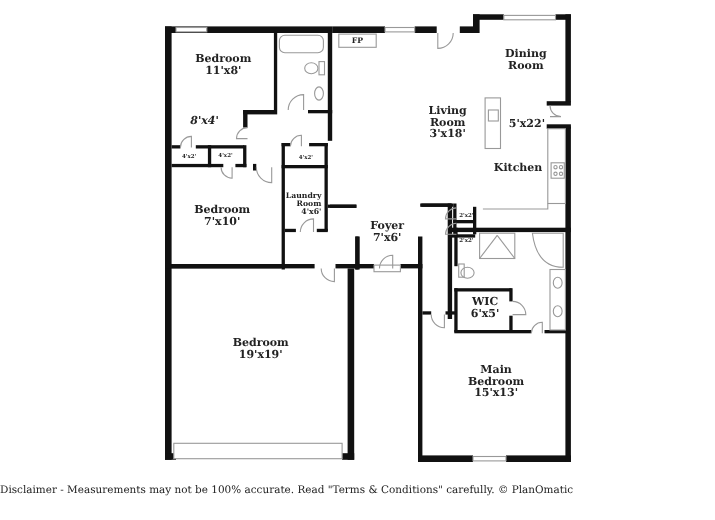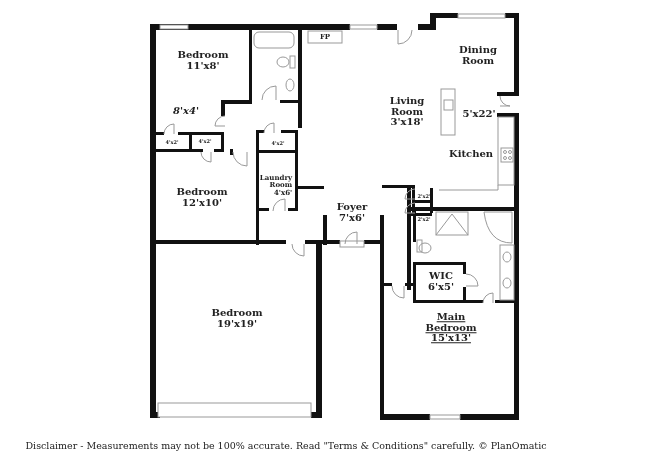--- a/index.html
+++ b/index.html
@@ -3,21 +3,21 @@
 <meta charset="utf-8">
 <style>
   html, body { margin: 0; padding: 0; background: #ffffff; }
   body { width: 650px; height: 473px; position: relative; overflow: hidden; font-family: "DejaVu Serif", serif; }
   #plan { position: absolute; left: 0; top: 0; }
   .lbl { position: absolute; text-align: center; font-family: "DejaVu Serif", serif; font-weight: bold; color: #222; line-height: 1.05; transform: translate(-50%, -50%); white-space: nowrap; }
   .lbl .n { display: block; }
   .lbl.big { font-size: 10px; }
   .lbl.sm { font-size: 7px; }
   .lbl.xs { font-size: 5px; }
-  .disclaimer { position: absolute; left: 0; width: 572px; top: 440px; text-align: center; font-family: "DejaVu Serif", serif; font-size: 9.5px; color: #222; }
+  .disclaimer { position: absolute; left: 0; width: 572px; top: 440px; text-align: left; font-family: "DejaVu Serif", serif; font-size: 9.5px; color: #222; }
 </style>
 </head>
 <body>
 
 <svg id="plan" width="650" height="473" viewBox="0 0 650 473" xmlns="http://www.w3.org/2000/svg">
   <g fill="#111">
 
     <rect x="150" y="24" width="152" height="6"></rect>
 
     <rect x="302" y="24" width="48" height="6"></rect>
@@ -206,39 +206,39 @@
 <div class="lbl big" style="left:471px;top:154px;">
   <span class="n">Kitchen</span>
 </div>
 <div class="lbl sm" style="left:276px;top:185px;text-align:right;">
   <span class="n">Laundry</span>
   <span class="n">Room</span>
   <span class="n">4'x6'</span>
 </div>
 <div class="lbl big" style="left:202px;top:197px;">
   <span class="n">Bedroom</span>
-  <span class="n">12'x10'</span>
+  <span class="n">7'x10'</span>
 </div>
 <div class="lbl big" style="left:352px;top:212px;">
   <span class="n">Foyer</span>
   <span class="n">7'x6'</span>
 </div>
 <div class="lbl xs" style="left:424px;top:197px;">
   <span class="n">2'x2'</span>
 </div>
 <div class="lbl xs" style="left:424px;top:220px;">
   <span class="n">2'x2'</span>
 </div>
 <div class="lbl big" style="left:441px;top:281px;">
   <span class="n">WIC</span>
   <span class="n">6'x5'</span>
 </div>
 <div class="lbl big" style="left:237px;top:318px;">
   <span class="n">Bedroom</span>
   <span class="n">19'x19'</span>
 </div>
-<div class="lbl big" style="left:451px;top:328px;text-decoration:underline;">
+<div class="lbl big" style="left:451px;top:348px;">
   <span class="n">Main</span>
   <span class="n">Bedroom</span>
   <span class="n">15'x13'</span>
 </div>
 
 <div class="disclaimer">Disclaimer - Measurements may not be 100% accurate. Read "Terms &amp; Conditions" carefully. © PlanOmatic</div>
 
 </body></html>

